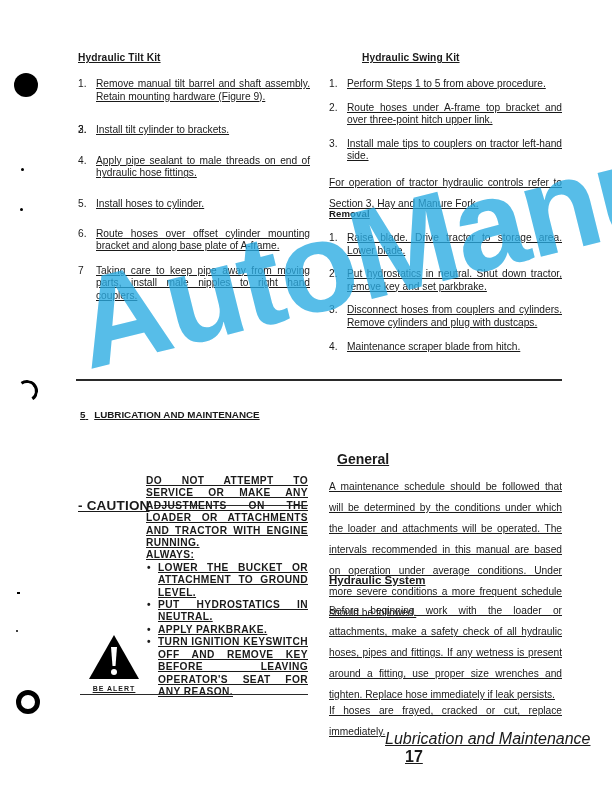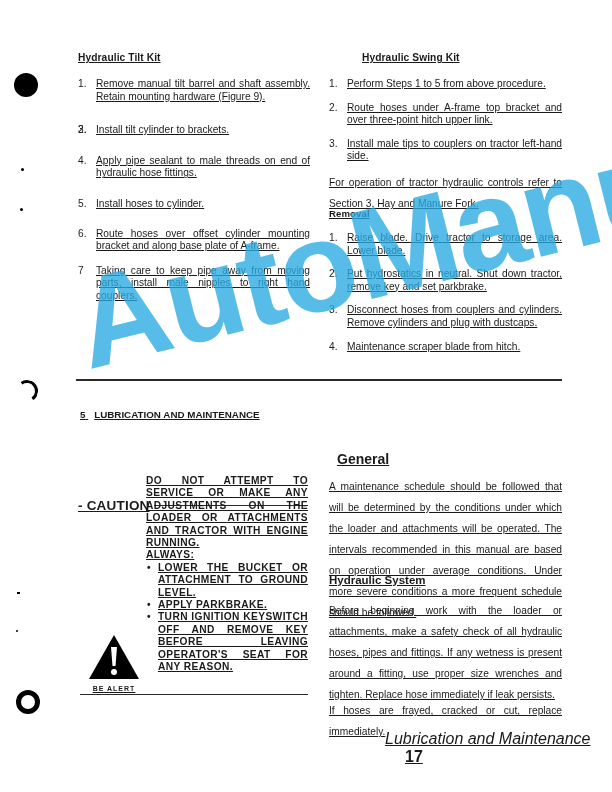--- a/index.html
+++ b/index.html
@@ -69,20 +69,21 @@
 
 <div class="abs" style="left:78px; top:450px; width:230px; display:flex; align-items:center;margin-top:48px;">
   <span style="font-weight:bold; font-size:13.5px; letter-spacing:0.2px;">- CAUTION</span>
   <span style="flex:1; height:1.3px; background:#2a2a2a; margin-left:4px;"></span>
 </div>
 
 <div class="abs caution-list" style="left:146px; top:475px; width:162px;">
   <span style="display:block;">DO NOT ATTEMPT TO SERVICE OR MAKE ANY ADJUSTMENTS ON THE LOADER OR ATTACHMENTS AND TRACTOR WITH ENGINE RUNNING.</span>
   <span style="display:block;">ALWAYS:</span>
   <span class="bul">LOWER THE BUCKET OR ATTACHMENT TO GROUND LEVEL.</span>
+  <span class="bul">PUT HYDROSTATICS IN NEUTRAL.</span>
   <span class="bul">APPLY PARKBRAKE.</span>
   <span class="bul">TURN IGNITION KEYSWITCH OFF AND REMOVE KEY BEFORE LEAVING OPERATOR'S SEAT FOR ANY REASON.</span>
 </div>
 
 <div class="abs" style="left:88px; top:634px; width:54px; height:58px;">
   <svg width="52" height="46" viewBox="0 0 52 46">
     <polygon points="26,1 51,45 1,45" fill="#000"></polygon>
     <path d="M23 13 L29 13 L27.5 32 L24.5 32 Z" fill="#fff"></path>
     <circle cx="26" cy="38" r="3" fill="#fff"></circle>
   </svg>

